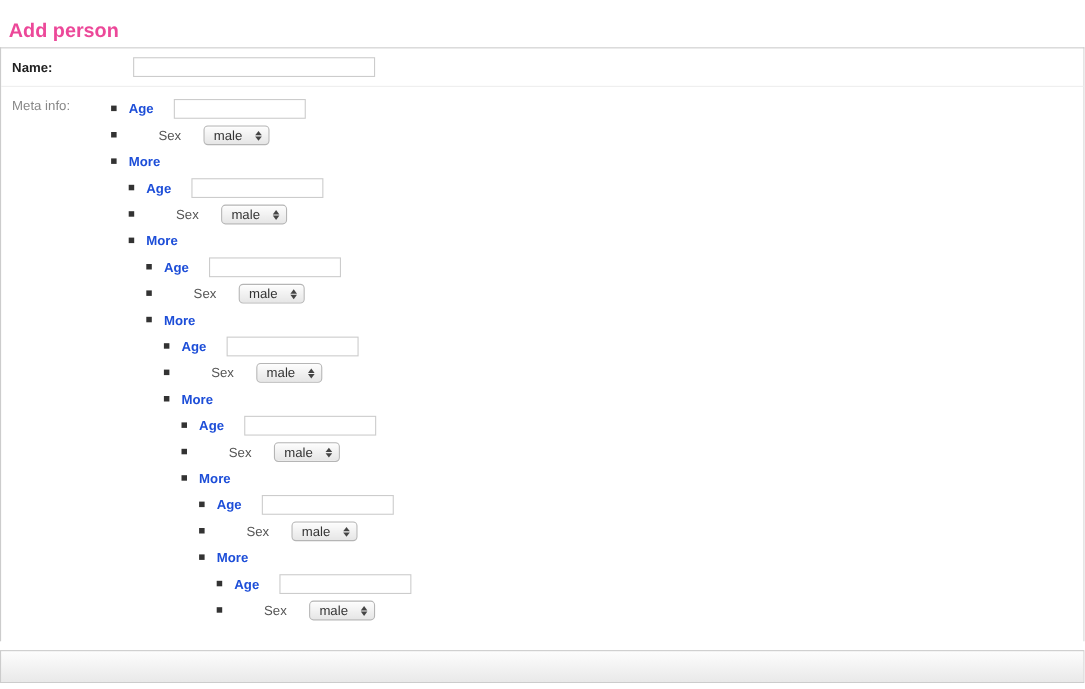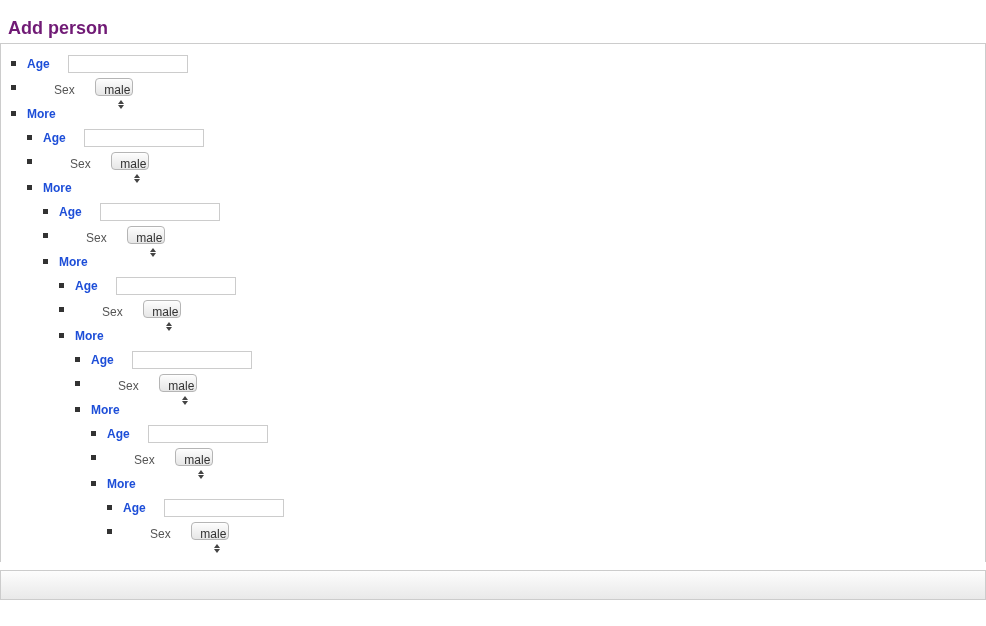--- a/index.html
+++ b/index.html
@@ -10,23 +10,23 @@
       font-size: 12px;
       color: #333;
       background: #fff;
     }
     .page {
       width: 986px;
     }
     h2.form-title {
       font-size: 18px;
       font-weight: bold;
-      color: #701a75;
-      margin: 16px 0 4px 8px;
-      padding-top: 2px;
+      color: #ec4899;
+      margin: 0 0 4px 8px;
+      padding-top: 18px;
     }
     .form-container {
       border: 1px solid #ccc;
       border-bottom: none;
       background: #fff;
     }
     .name-row {
       border-bottom: 1px solid #eee;
       padding: 8px 10px;
       display: flex;
@@ -97,21 +97,20 @@
       display: inline-flex;
       align-items: center;
       background: linear-gradient(#fdfdfd, #e6e6e6);
       border: 1px solid #b5b5b5;
       border-radius: 4px;
       padding: 1px 2px 1px 8px;
       font-size: 12px;
       color: #333;
       height: 18px;
       box-shadow: 0 1px 0 rgba(255,255,255,.6) inset;
-      flex-direction: column;
     }
     .select-arrows {
       margin-left: 8px;
       width: 14px;
       display: inline-flex;
       flex-direction: column;
       align-items: center;
       line-height: 5px;
       color: #444;
     }
@@ -131,22 +130,27 @@
     }
   </style>
 </head>
 <body>
 
 <div class="page">
   <h2 class="form-title">Add person</h2>
 
   <div class="form-container">
 
+    <div class="name-row">
+      <span class="name-label">Name:</span>
+      <input type="text" class="name-input" value="" style="">
+    </div>
 
     <div class="meta-row">
+      <div class="meta-label">Meta info:</div>
 
       <ul class="meta-list">
         <li>
           <span class="item-label">Age</span>
           <input type="text" class="age-input" value="" style="">
         </li>
         <li>
           <span class="item-label normal">Sex</span>
           <span class="select">
             <span>male</span>

